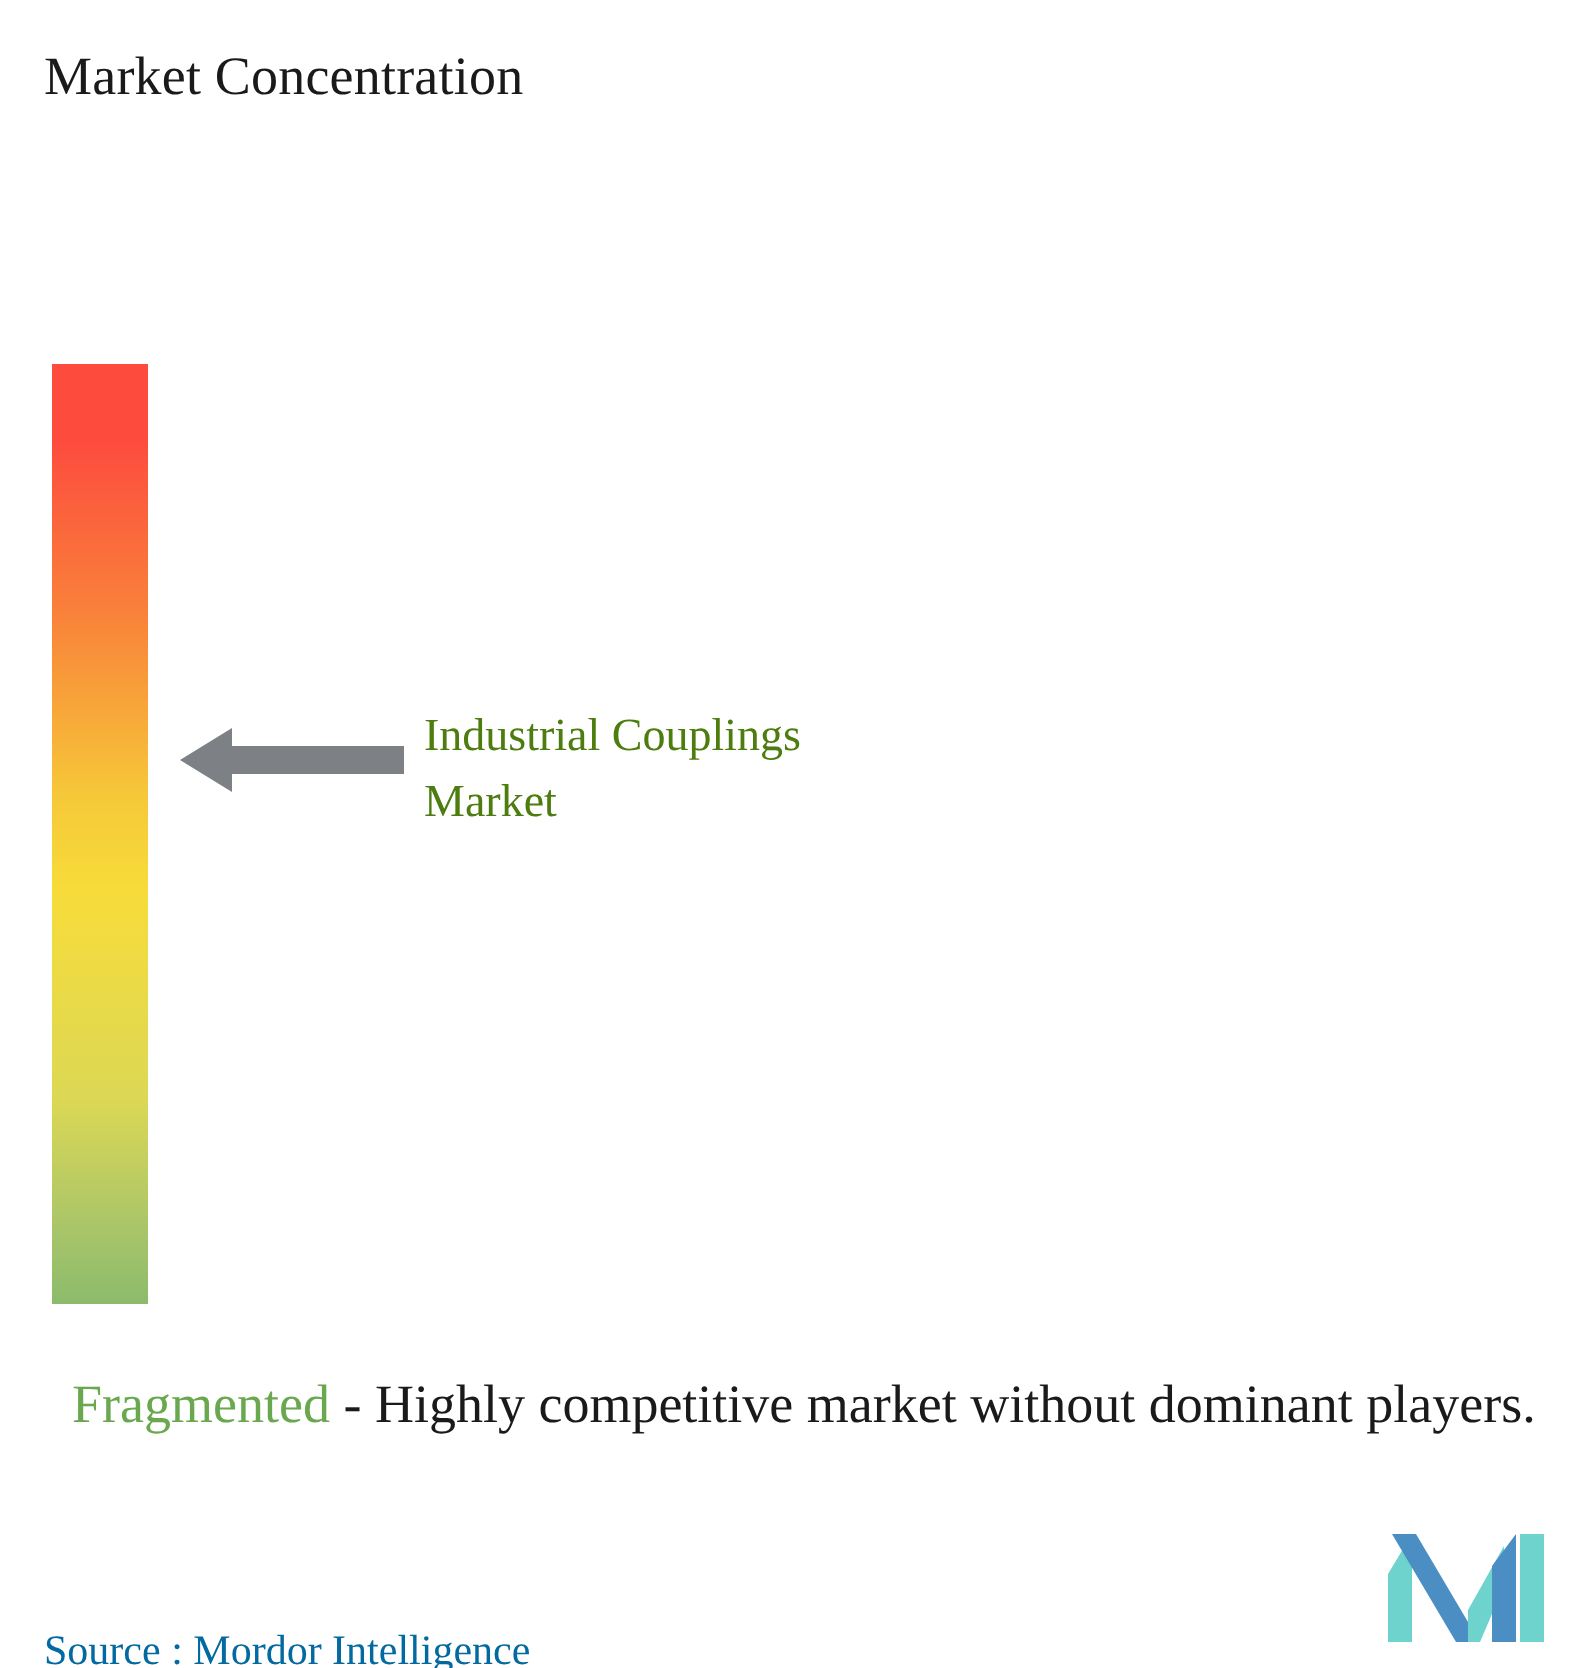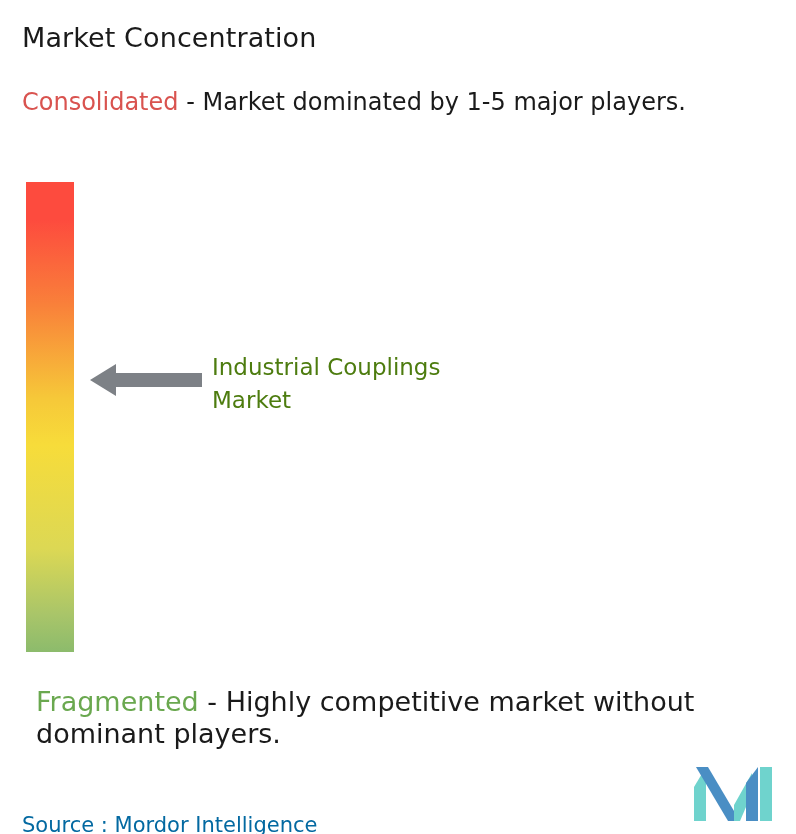--- a/index.html
+++ b/index.html
@@ -14,20 +14,21 @@
     overflow: hidden;
     font-family: "DejaVu Sans", sans-serif;
     -webkit-font-smoothing: antialiased;
   }
 
   .canvas {
     position: absolute;
     left: 0; top: 0;
     width: 655px;
     height: 834px;
+    font-family: Liberation Serif, serif;
   }
 
   
   .chart-title {
     position: absolute;
     left: 22px;
     top: 21px;
     font-size: 27px;
     line-height: 34px;
     color: #1a1a1a;
@@ -134,23 +135,20 @@
   }
   .brand-logo svg { display: block; }
 </style>
 </head>
 <body>
 
 <div class="canvas">
 
   <div class="chart-title">Market Concentration</div>
 
-  <div class="legend-top">
-    <span class="term" style="color: rgb(217, 83, 79);">Consolidated</span><span class="desc"> - Market dominated by 1-5 major players.</span>
-  </div>
 
   <div class="spectrum-bar" style="background: linear-gradient(rgb(253, 75, 62) 0%, rgb(253, 75, 62) 8%, rgb(249, 128, 58) 26%, rgb(246, 200, 57) 46%, rgb(247, 220, 58) 56%, rgb(220, 216, 84) 78%, rgb(169, 197, 105) 92%, rgb(140, 187, 108) 100%);"></div>
 
   <div class="pointer-arrow">
     <svg width="112" height="36" viewBox="0 0 112 36" xmlns="http://www.w3.org/2000/svg">
       <polygon points="0,18 26,2 26,11 112,11 112,25 26,25 26,34" fill="#7d8186"></polygon>
     </svg>
   </div>
 
   <div class="pointer-label">Industrial Couplings

